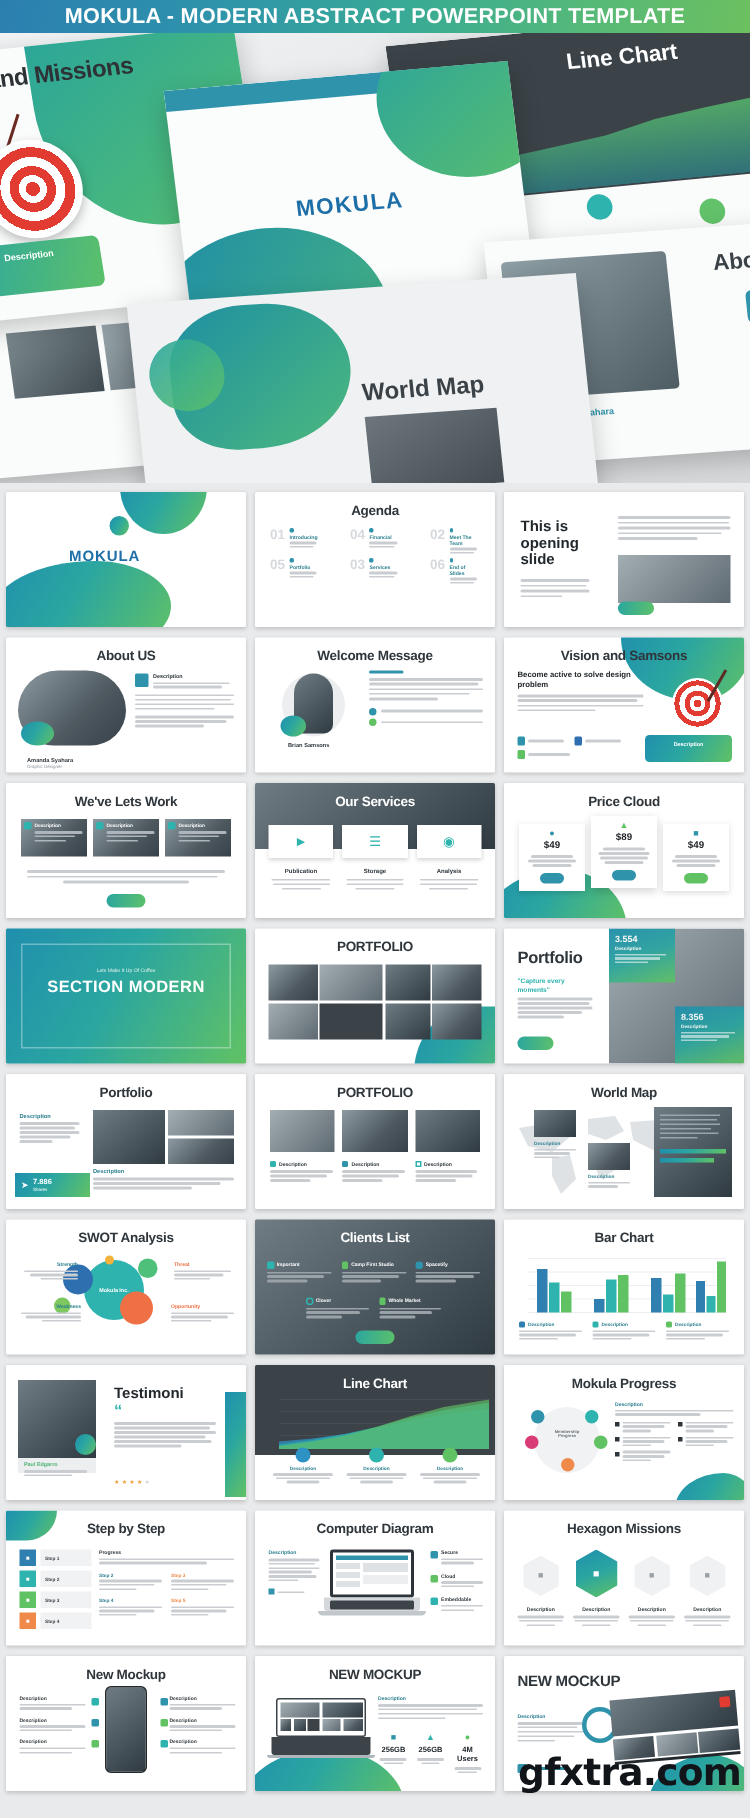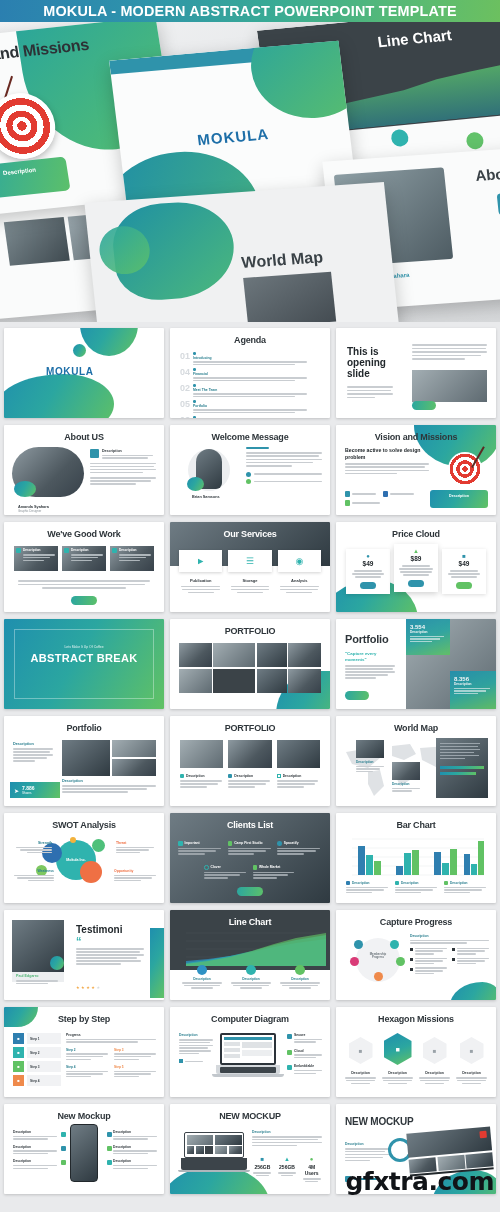--- a/index.html
+++ b/index.html
@@ -250,21 +250,21 @@
 
   <div class="thumb">
     <div style="position:absolute;right:26px;top:-14px;width:58px;height:42px;border-radius:0 0 60% 60%/0 0 90% 90%;" class="grad"></div>
     <div style="position:absolute;right:78px;top:16px;width:13px;height:13px;border-radius:50%;" class="grad"></div>
     <div style="position:absolute;left:-10px;bottom:-16px;width:120px;height:60px;border-radius:58% 42% 40% 60%/60% 50% 50% 40%;" class="grad"></div>
     <div style="position:absolute;left:42px;top:38px;font-size:10px;font-weight:bold;color:#1e6fa8;letter-spacing:.6px;">MOKULA</div>
   </div>
 
   <div class="thumb">
     <div class="t-title">Agenda</div>
-    <div style="position:absolute;left:10px;top:24px;right:10px;display:grid;grid-template-columns:1fr;gap:3px 20px;">
+    <div style="position:absolute;left:10px;top:24px;right:10px;display:grid;grid-template-columns:1fr 1fr 1fr;gap:3px 20px;">
       <div style="display:flex;gap:3px;">
         <span style="font-size:9px;color:#d6dade;font-weight:bold;line-height:1;">01</span>
         <span style="flex:1;">
             <span style="display:block;width:2.5px;height:2.5px;border-radius:50%;background:#2f93ab;margin-bottom:1px;"></span>
         <span style="font-size:3.4px;font-weight:bold;color:#2a7f8f;display:block;">Introducing</span>
         <span class="ln" style="width:90%;margin-top:1.5px;display:block;"></span>
             <span class="ln" style="width:80%;margin-top:1px;display:block;"></span>
           </span>
       </div>
       <div style="display:flex;gap:3px;">
@@ -382,21 +382,21 @@
         </div>
       <div style="display:flex;gap:3px;align-items:center;">
           <span style="width:5px;height:5px;border-radius:50%;background:#61c264;"></span>
           <span class="ln" style="flex:1;"></span>
         </div>
     </div>
   </div>
 
   <div class="thumb">
     <div style="position:absolute;right:-6px;top:-10px;width:88px;height:52px;border-radius:0 0 40% 55%/0 0 80% 80%;" class="grad"></div>
-    <div class="t-title">Vision and Missions</div>
+    <div class="t-title">Vision and Samsons</div>
     <div style="position:absolute;left:9px;top:22px;width:82px;font-size:5.2px;font-weight:bold;color:#22282c;line-height:1.25;">Become active to solve design problem</div>
     <div style="position:absolute;left:9px;top:38px;width:84px;">
       <div class="ln" style="width:100%;margin-bottom:1.8px;"></div>
         <div class="ln" style="width:95%;margin-bottom:1.8px;"></div>
       <div class="ln" style="width:100%;margin-bottom:1.8px;"></div>
         <div class="ln" style="width:62%;"></div>
     </div>
     <div style="position:absolute;left:9px;bottom:18px;display:flex;gap:7px;">
       <div style="display:flex;gap:2px;align-items:center;">
           <span style="width:5px;height:6px;background:#2f93ab;border-radius:1px;"></span>
@@ -412,21 +412,21 @@
         <span class="ln" style="width:28px;"></span>
       </div>
     <div style="position:absolute;right:14px;top:27px;width:34px;height:34px;border-radius:50%;background:radial-gradient(circle,#e23b31 0 11%,#fff 11% 22%,#e23b31 22% 36%,#fff 36% 50%,#e23b31 50% 64%,#fff 64% 78%,#e23b31 78% 100%);"></div>
     <div style="position:absolute;right:18px;top:20px;width:1.5px;height:24px;background:#5b2a22;transform:rotate(30deg);"></div>
     <div style="position:absolute;right:8px;bottom:7px;width:58px;height:18px;border-radius:3px;" class="grad">
       <div style="text-align:center;color:#fff;font-size:3.6px;font-weight:bold;padding-top:4px;">Description</div>
     </div>
   </div>
 
   <div class="thumb">
-    <div class="t-title">We've Good Work</div>
+    <div class="t-title">We've Lets Work</div>
     <div style="position:absolute;left:10px;top:24px;right:10px;display:flex;gap:4px;">
       <div class="photo" style="flex:1;height:25px;position:relative;">
         <span style="position:absolute;left:2px;top:2px;width:5px;height:5px;background:#2fb3ae;border-radius:1px;"></span>
         <span style="position:absolute;left:9px;top:2px;font-size:3.2px;color:#fff;font-weight:bold;">Description</span>
         <span style="position:absolute;left:9px;top:8px;right:3px;">
             <span class="ln" style="display:block;background:#aeb6bb;width:100%;margin-bottom:1.3px;"></span>
             <span class="ln" style="display:block;background:#aeb6bb;width:85%;margin-bottom:1.3px;"></span>
             <span class="ln" style="display:block;background:#aeb6bb;width:65%;"></span>
           </span>
       </div>
@@ -521,21 +521,21 @@
           <div class="ln" style="width:80%;margin:0 auto 1.5px;"></div>
           <div class="ln" style="width:66%;margin:0 auto;"></div>
         <div class="pill" style="width:16px;margin:4px auto 0;height:7px;background:#61c264;"></div>
       </div>
     </div>
   </div>
 
   <div class="thumb grad">
     <div style="position:absolute;inset:10px;border:1px solid rgba(255,255,255,.35);"></div>
     <div style="position:absolute;left:0;right:0;top:26px;text-align:center;font-size:3.4px;color:rgba(255,255,255,.85);">Lets Make It Up Of Coffee</div>
-    <div style="position:absolute;left:0;right:0;top:33px;text-align:center;font-size:11px;font-weight:bold;color:#fff;line-height:1.15;letter-spacing:.3px;">ABSTRACT BREAK</div>
+    <div style="position:absolute;left:0;right:0;top:33px;text-align:center;font-size:11px;font-weight:bold;color:#fff;line-height:1.15;letter-spacing:.3px;">SECTION MODERN</div>
   </div>
 
   <div class="thumb">
     <div style="position:absolute;right:-18px;bottom:-14px;width:72px;height:52px;border-radius:55% 0 0 0/85% 0 0 0;" class="grad"></div>
     <div class="t-title">PORTFOLIO</div>
     <div style="position:absolute;left:9px;right:9px;top:24px;display:grid;grid-template-columns:1.1fr 1.4fr 1fr 1.1fr;grid-template-rows:24px 24px;gap:1.5px;">
       <div class="photo"></div>
       <div class="photo2"></div>
       <div class="photo3"></div>
       <div class="photo"></div>
@@ -893,21 +893,21 @@
         <div style="font-size:3.2px;font-weight:bold;color:#2a7f8f;margin-top:1.5px;">Description</div>
         <div class="ln" style="width:92%;margin:1.5px auto 1.2px;"></div>
           <div class="ln" style="width:84%;margin:0 auto 1.2px;"></div>
           <div class="ln" style="width:50%;margin:0 auto;"></div>
       </div>
     </div>
   </div>
 
   <div class="thumb">
     <div class="grad" style="position:absolute;right:-8px;bottom:-6px;width:54px;height:24px;border-radius:60% 40% 0 0/100% 100% 0 0;"></div>
-    <div class="t-title">Capture Progress</div>
+    <div class="t-title">Mokula Progress</div>
     <div style="position:absolute;left:20px;top:28px;width:44px;height:44px;border-radius:50%;background:#f1f2f4;"></div>
     <div style="position:absolute;left:30px;top:43px;width:24px;text-align:center;font-size:2.8px;font-weight:bold;color:#6b747a;line-height:1.2;">Membership Progress</div>
     <div style="position:absolute;left:18px;top:30px;width:9px;height:9px;border-radius:50%;background:#2f93ab;"></div>
     <div style="position:absolute;left:54px;top:30px;width:9px;height:9px;border-radius:50%;background:#2fb3ae;"></div>
     <div style="position:absolute;left:60px;top:47px;width:9px;height:9px;border-radius:50%;background:#61c264;"></div>
     <div style="position:absolute;left:38px;top:62px;width:9px;height:9px;border-radius:50%;background:#ef8a4b;"></div>
     <div style="position:absolute;left:14px;top:47px;width:9px;height:9px;border-radius:50%;background:#d93b77;"></div>
     <div style="position:absolute;left:74px;top:24px;right:7px;">
       <div style="font-size:3.4px;font-weight:bold;color:#2a7f8f;">Description</div>
       <div class="ln" style="width:100%;margin:1.5px 0 1.2px;"></div>

